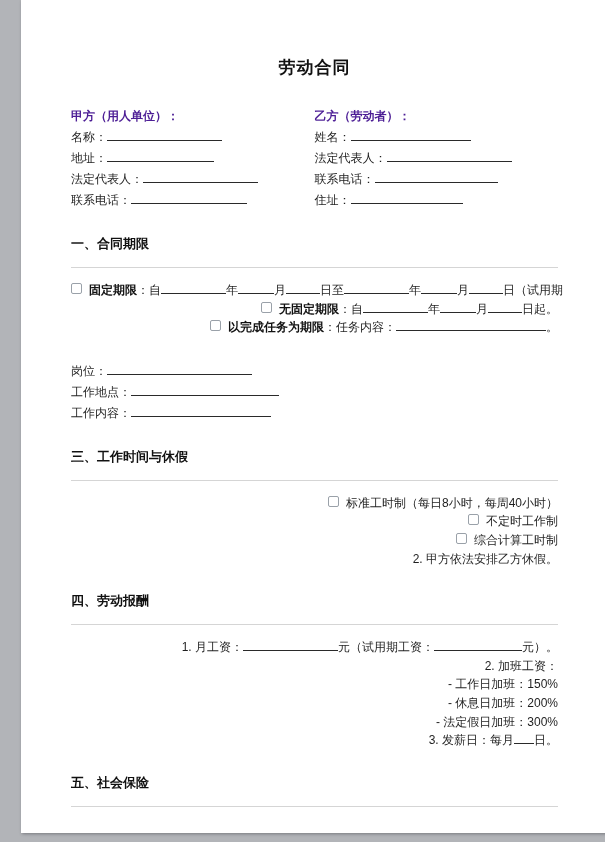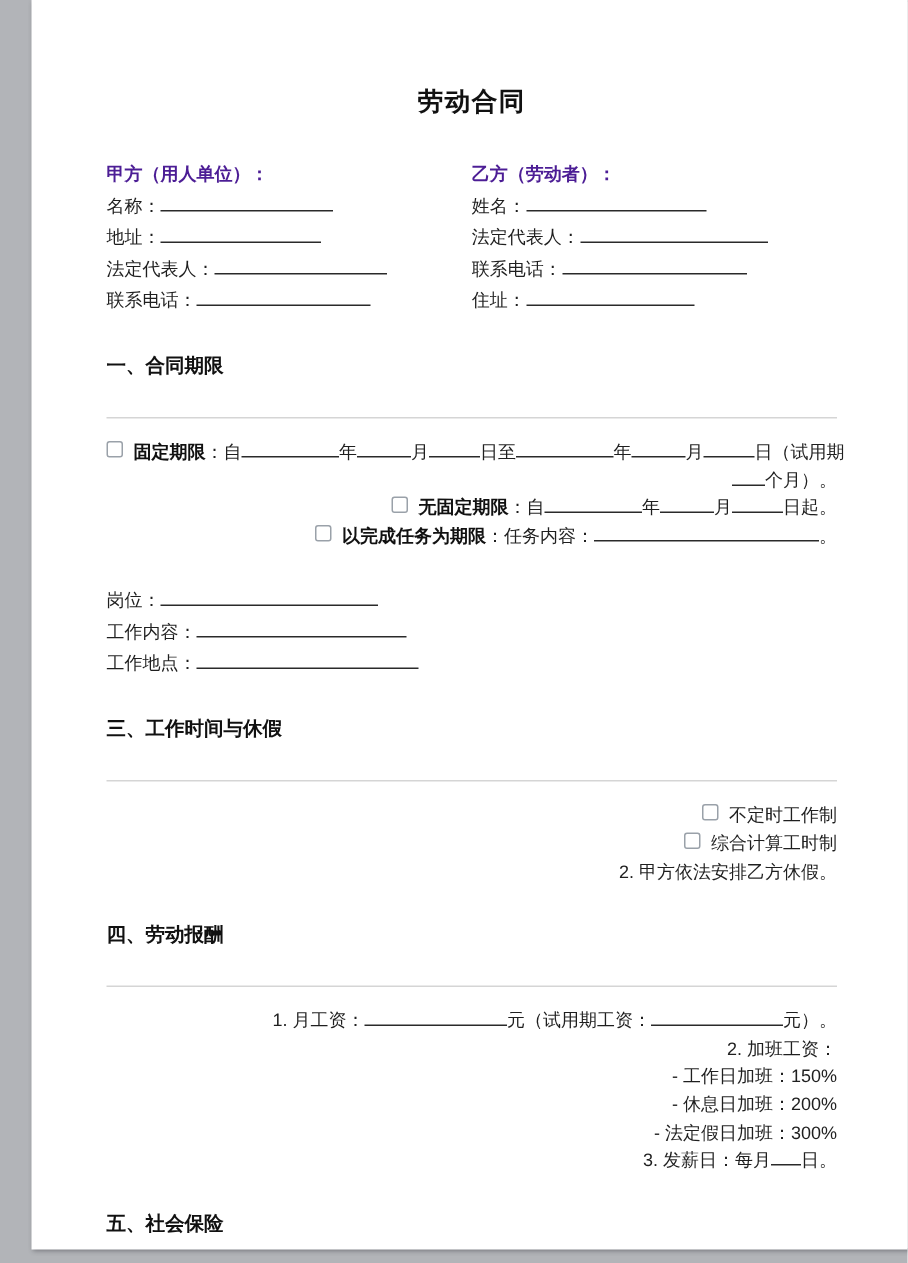--- a/index.html
+++ b/index.html
@@ -26,21 +26,21 @@
   .party { width: 50%; line-height: 21px; }
   .party-heading { font-weight: 700; color: #4c1d95; }
   .u {
     display: inline-block; height: 12px;
     border-bottom: 1.5px solid #2a2a2a;
     vertical-align: baseline;
   }
   .section { margin-top: 24px; }
   .sec-h {
     font-size: 13px; font-weight: 700; color: #111;
-    padding-bottom: 25px; margin: 0 0 13px 0;
+    padding-bottom: 14px; margin: 0 0 13px 0;
     border-bottom: 1px solid #d5d5d5;
   }
   .row { line-height: 21px; }
   .line { line-height: 18.6px; text-align: right; }
   .nowrap { white-space: nowrap; }
   .cb {
     display: inline-block; width: 9px; height: 9px;
     border: 1px solid #9aa1a9; border-radius: 2px;
     margin-right: 7px; vertical-align: 0px; background: #fff;
   }
@@ -71,38 +71,36 @@
         <div class="row"><span>住址：</span><span class="u" style="width:112px"></span></div>
       </div>
     </div>
 
     <div class="section">
       <h2 class="sec-h">一、合同期限</h2>
       <div class="line nowrap">
         <span class="cb"></span><span class="b">固定期限</span><span>：自</span><span class="u" style="width:65px"></span><span>年</span><span class="u" style="width:36px"></span><span>月</span><span class="u" style="width:34px"></span><span>日至</span><span class="u" style="width:65px"></span><span>年</span><span class="u" style="width:36px"></span><span>月</span><span class="u" style="width:34px"></span><span>日（试用期</span>
       </div>
       <div class="line">
-        <span class="u" style="width:22px"></span><span>个月）。</span>
-      </div>
-      <div class="line">
         <span class="cb"></span><span class="b">无固定期限</span><span>：自</span><span class="u" style="width:65px"></span><span>年</span><span class="u" style="width:36px"></span><span>月</span><span class="u" style="width:34px"></span><span>日起。</span>
       </div>
       <div class="line">
         <span class="cb"></span><span class="b">以完成任务为期限</span><span>：任务内容：</span><span class="u" style="width:150px"></span><span>。</span>
       </div>
     </div>
 
     <div class="section">
       <div class="row"><span>岗位：</span><span class="u" style="width:145px"></span></div>
+      <div class="row"><span>工作地点：</span><span class="u" style="width:148px"></span></div>
       <div class="row"><span>工作内容：</span><span class="u" style="width:140px"></span></div>
-      <div class="row"><span>工作地点：</span><span class="u" style="width:148px"></span></div>
     </div>
 
     <div class="section">
       <h2 class="sec-h">三、工作时间与休假</h2>
+      <div class="line"><span class="cb"></span><span>标准工时制（每日8小时，每周40小时）</span></div>
       <div class="line"><span class="cb"></span><span>不定时工作制</span></div>
       <div class="line"><span class="cb"></span><span>综合计算工时制</span></div>
       <div class="line">2. 甲方依法安排乙方休假。</div>
     </div>
 
     <div class="section">
       <h2 class="sec-h">四、劳动报酬</h2>
       <div class="line">
         <span>1. 月工资：</span><span class="u" style="width:95px"></span><span>元（试用期工资：</span><span class="u" style="width:88px"></span><span>元）。</span>
       </div>

